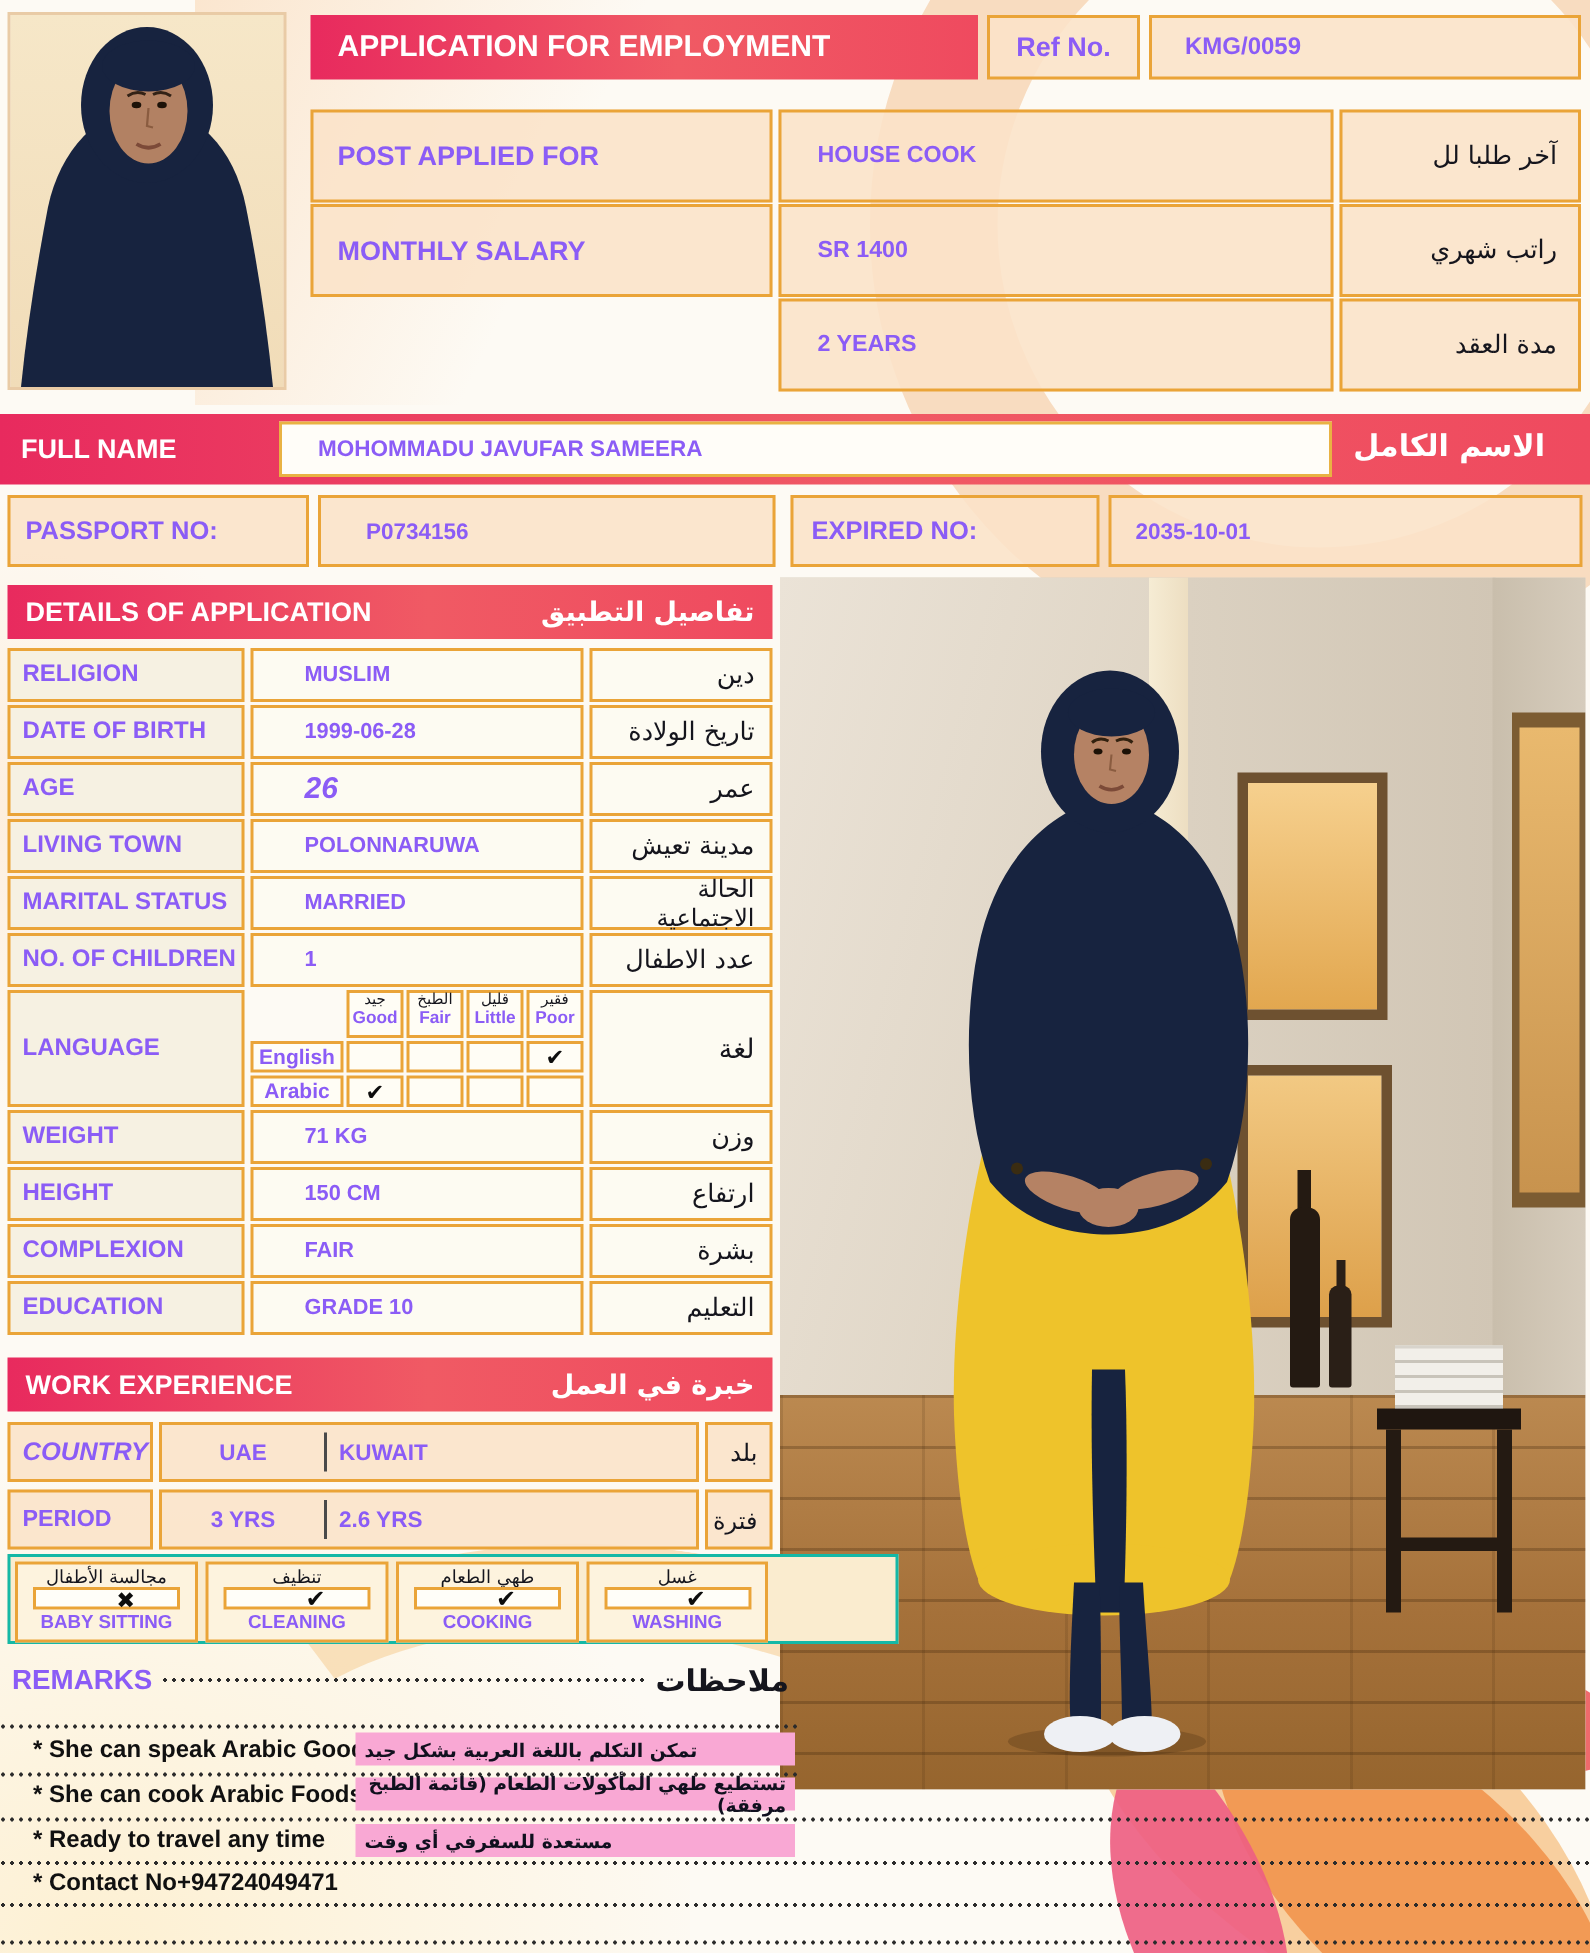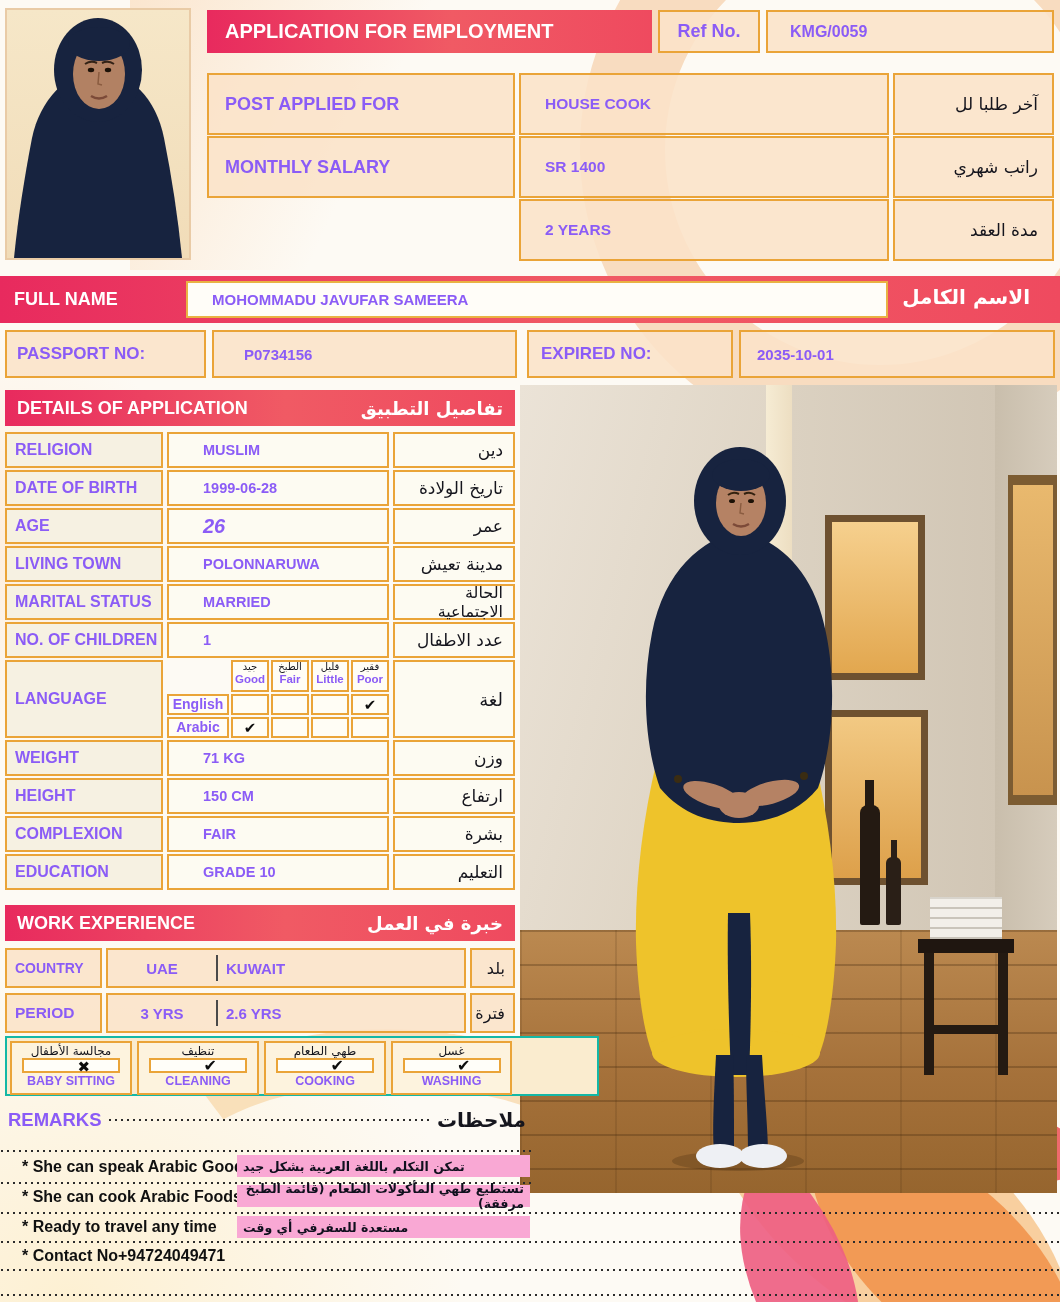--- a/index.html
+++ b/index.html
@@ -273,21 +273,21 @@
         <span style="font-size:17px;">التعليم</span>
       </div>
   </div>
 
   <div class="abs pinkbar vcenter" style="left:5px;top:905px;width:510px;height:36px;justify-content:space-between;padding:0 12px;box-sizing:border-box;">
     <span style="font-size:18px;">WORK EXPERIENCE</span>
     <span class="ar" style="font-size:18px;color:#fff;font-weight:bold;">خبرة في العمل</span>
   </div>
 
   <div class="cell vcenter" style="left:5px;top:948px;width:97px;height:40px;padding-left:8px;">
-      <span class="lbl" style="font-size:14px;">COUNTRY</span>
+      <span class="lbl" style="font-size:17px;font-style:italic;">COUNTRY</span>
     </div>
   <div class="cell vcenter" style="left:106px;top:948px;width:360px;height:40px;">
     <span class="lbl" style="display:inline-block;width:108px;text-align:center;font-size:15px;">UAE</span>
     <span style="display:inline-block;width:0;height:26px;border-left:2px solid #4a4a4a;"></span>
     <span class="lbl" style="padding-left:8px;font-size:15px;">KUWAIT</span>
   </div>
   <div class="cell vcenter ar" style="left:470px;top:948px;width:45px;height:40px;padding-right:8px;">
       <span style="font-size:16px;">بلد</span>
     </div>
 

